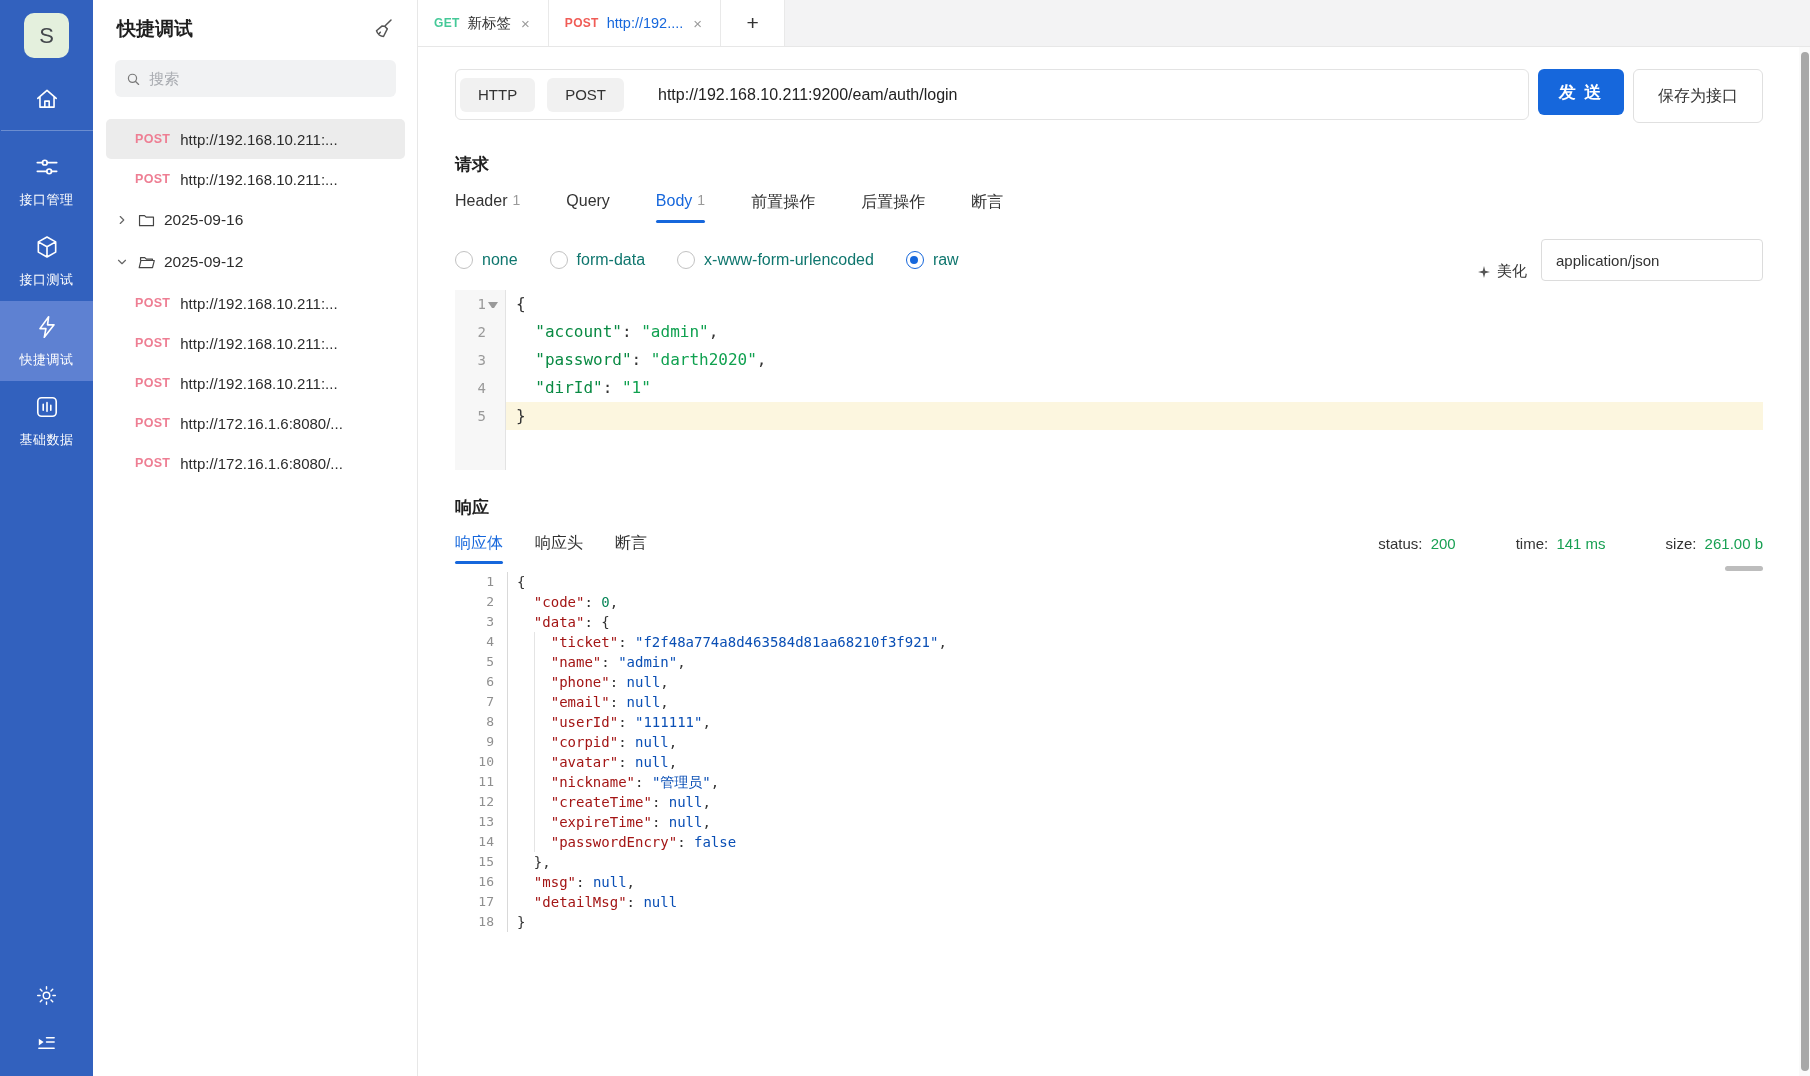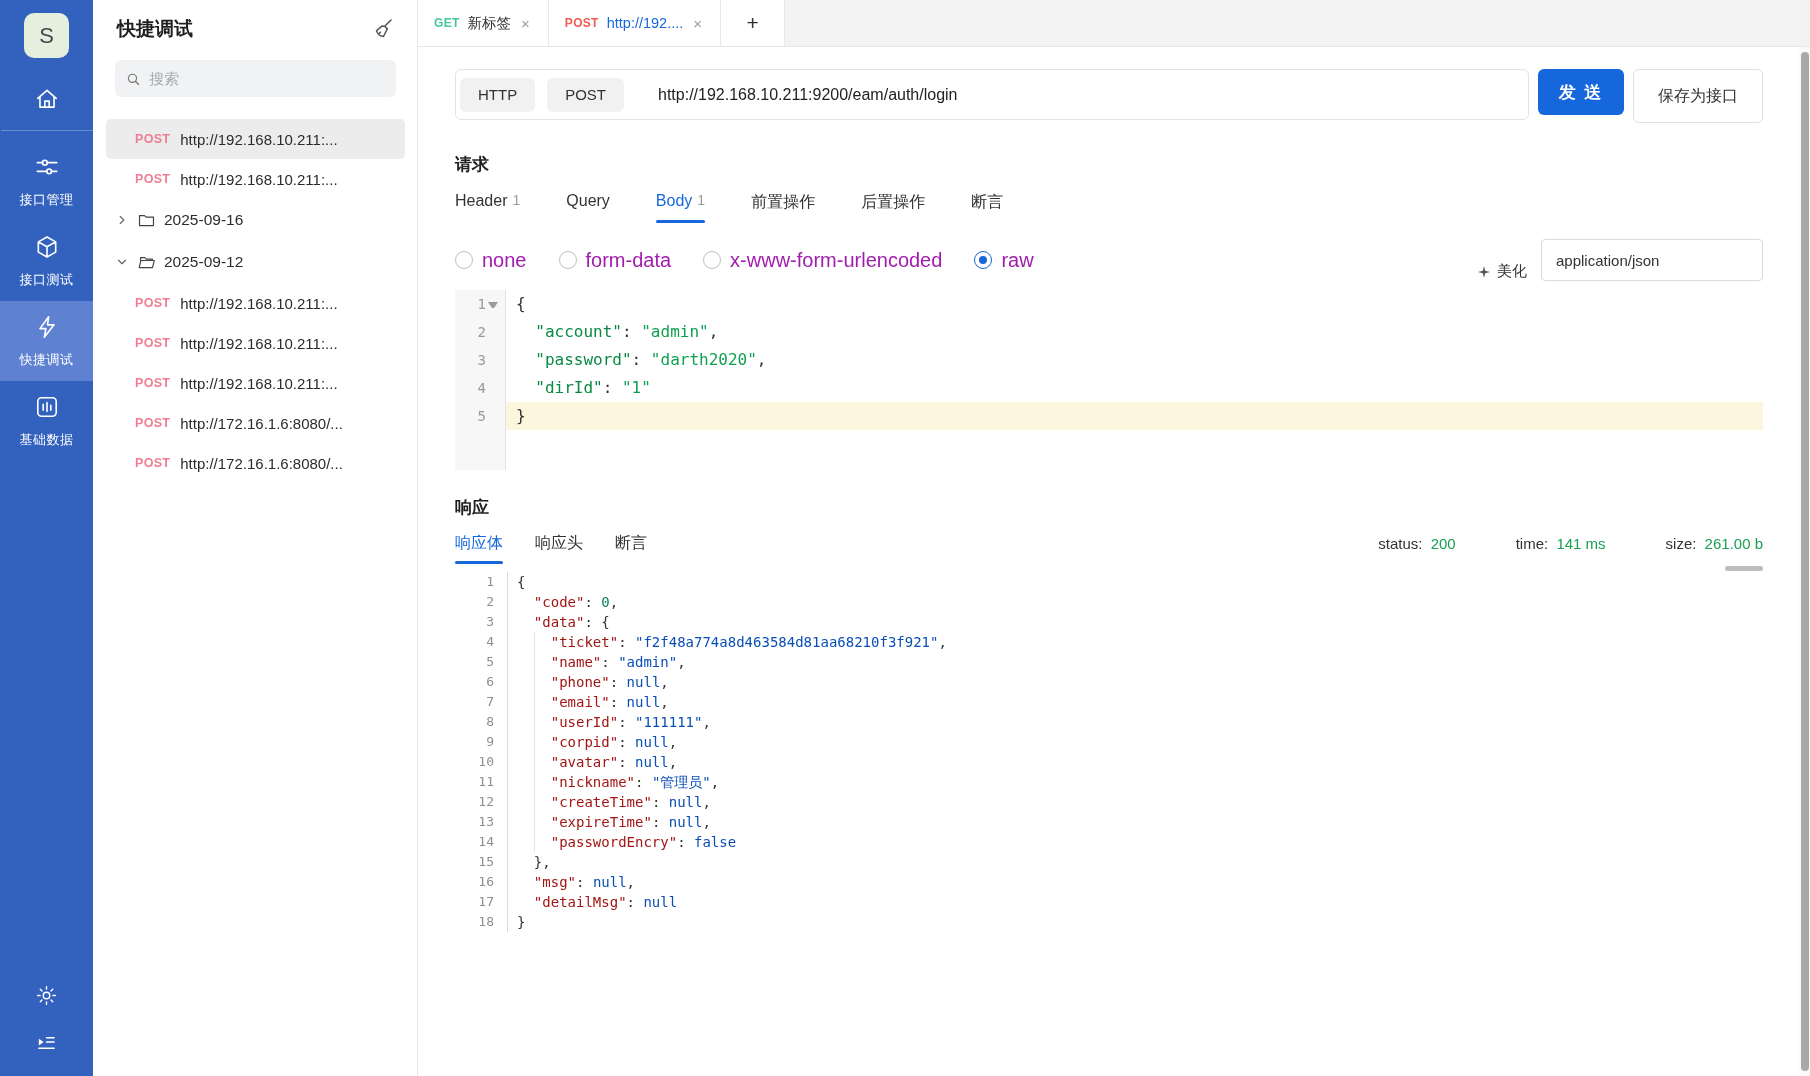--- a/index.html
+++ b/index.html
@@ -70,21 +70,21 @@
   .rtab { font-size:16px; color:#333; position:relative; padding-bottom:10px; cursor:pointer; display:flex; gap:5px; }
   .rtab .cnt { color:#9a9a9a; font-size:14px; }
   .rtab.active { color:#1667dc; }
   .rtab.active::after { content:""; position:absolute; left:0; right:0; bottom:0; height:3px; background:#1667dc; border-radius:2px; }
 
   .bodytype-row { margin-top:16px; display:flex; align-items:center; }
   .radio-item { display:flex; align-items:center; gap:9px; margin-right:32px; cursor:pointer; }
   .radio { width:18px; height:18px; border-radius:50%; border:1.5px solid #c2c2c2; background:#fff; flex:none; position:relative; }
   .radio.on { border:1.5px solid #1667dc; }
   .radio.on::after { content:""; position:absolute; left:3.5px; top:3.5px; width:8px; height:8px; border-radius:50%; background:#1667dc; }
-  .radio-item span.rl { font-size:20px; color:#a21caf; }
+  .radio-item span.rl { font-size:16px; color:#0f766e; }
   .bt-right { margin-left:auto; display:flex; align-items:flex-end; gap:14px; }
   .beautify { display:flex; align-items:center; gap:5px; font-size:15px; color:#333; cursor:pointer; }
   .beautify svg { width:16px; height:16px; fill:#555; }
   .ct-select { width:222px; height:42px; border:1px solid #dcdcdc; border-radius:4px; display:flex; align-items:center; padding:0 14px; font-size:15px; color:#333; cursor:pointer; }
 
   
   .editor { margin-top:9px; height:180px; display:flex; flex-direction:column; font-family:"DejaVu Sans Mono","Liberation Mono",monospace; }
   .eline { display:flex; height:28px; line-height:28px; }
   .eline.fill { flex:1; height:auto; }
   .egut { width:51px; flex:none; background:#f7f7f7; border-right:1px solid #e3e3e3; display:flex; justify-content:flex-end; align-items:center; padding-right:7px; gap:2px; }

